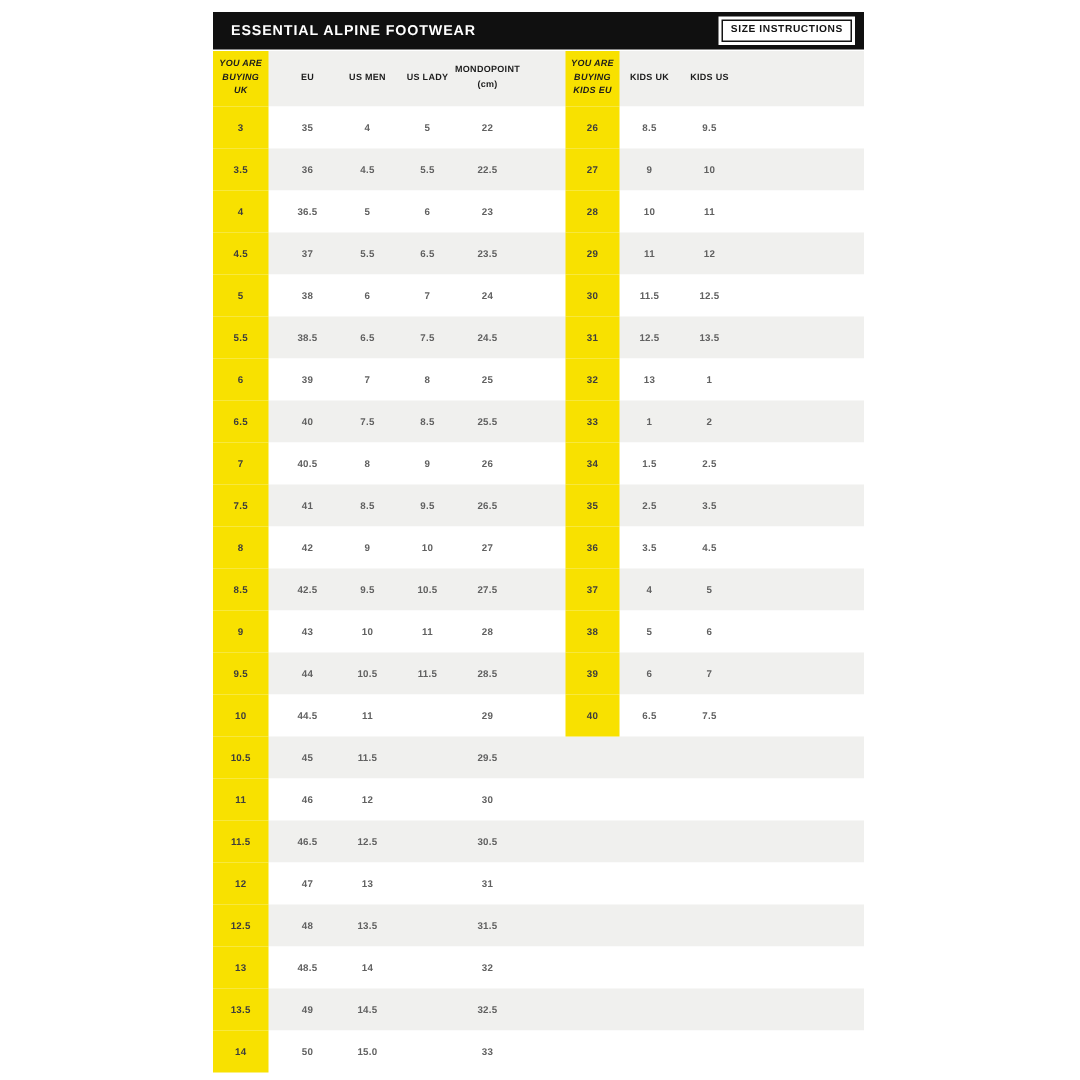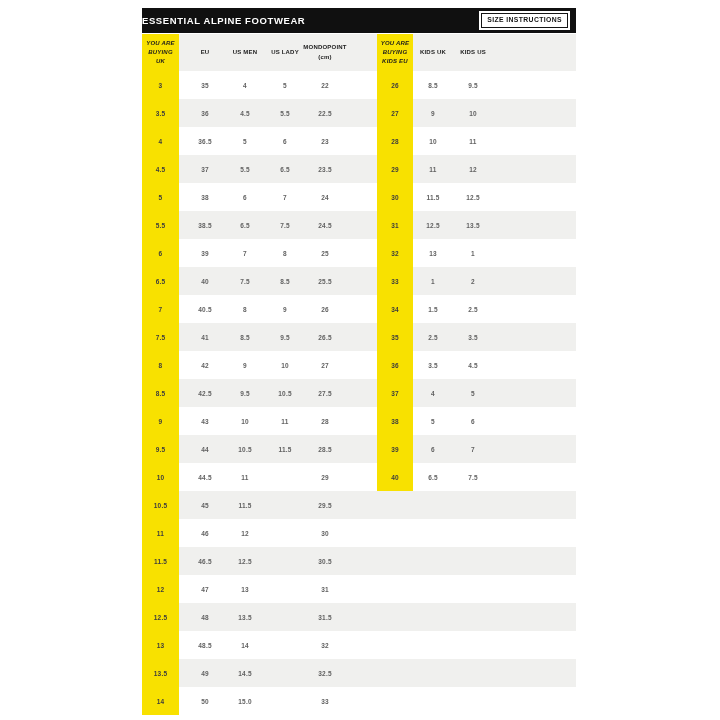--- a/index.html
+++ b/index.html
@@ -7,21 +7,21 @@
     width:720px;height:720px;background:#ffffff;
     font-family:"Liberation Sans",sans-serif;
     position:relative;overflow:hidden;
   }
   .sheet{position:absolute;left:142px;top:8px;width:434px;}
 
   
   .titlebar{
     height:25px;background:#101010;
     display:flex;align-items:center;justify-content:space-between;
-    padding:0 8px 0 0;box-sizing:border-box;margin-bottom:1px;
+    padding:0 8px 0 12px;box-sizing:border-box;margin-bottom:1px;
   }
   .title{color:#ffffff;font-weight:bold;font-size:9.5px;letter-spacing:.6px;white-space:nowrap;}
   .size-btn{
     background:#ffffff;color:#141414;font-family:inherit;
     font-weight:bold;font-size:6.8px;letter-spacing:.4px;
     border:1px solid #141414;box-shadow:0 0 0 2px #ffffff;
     padding:2px 5px;line-height:1.3;cursor:pointer;white-space:nowrap;
   }
 
   

